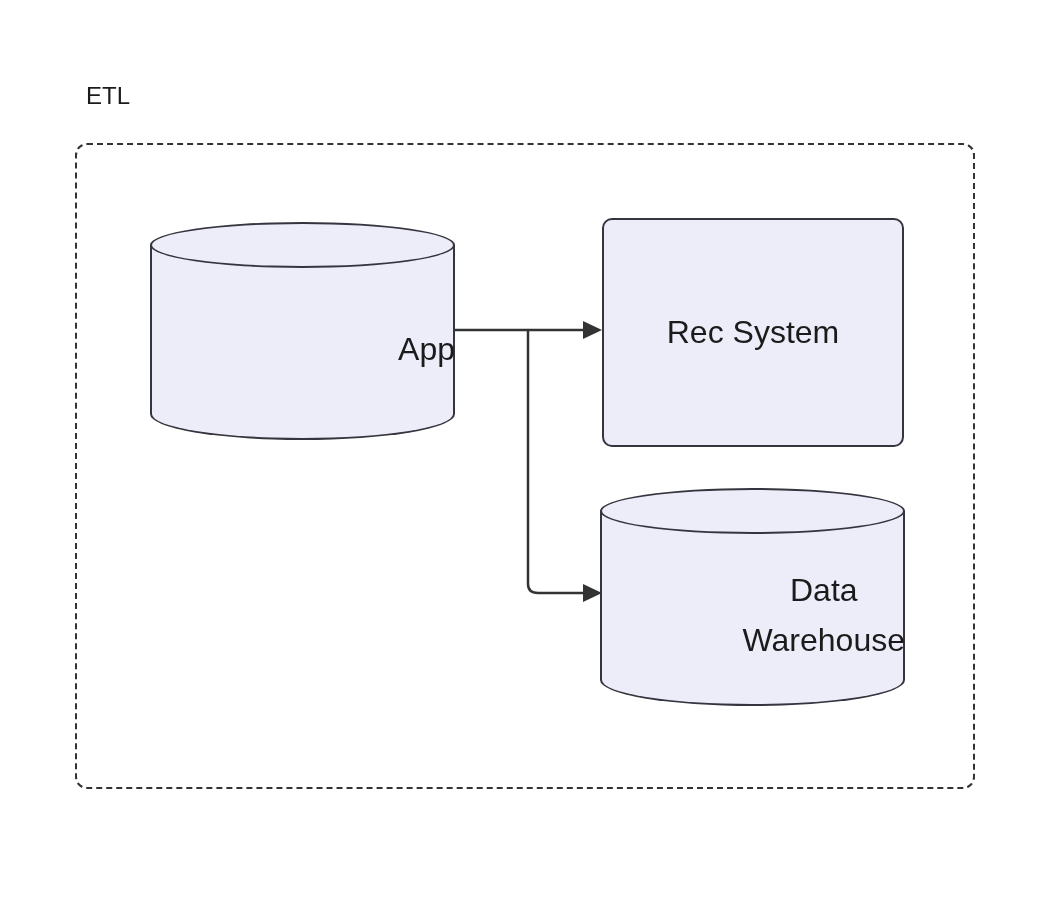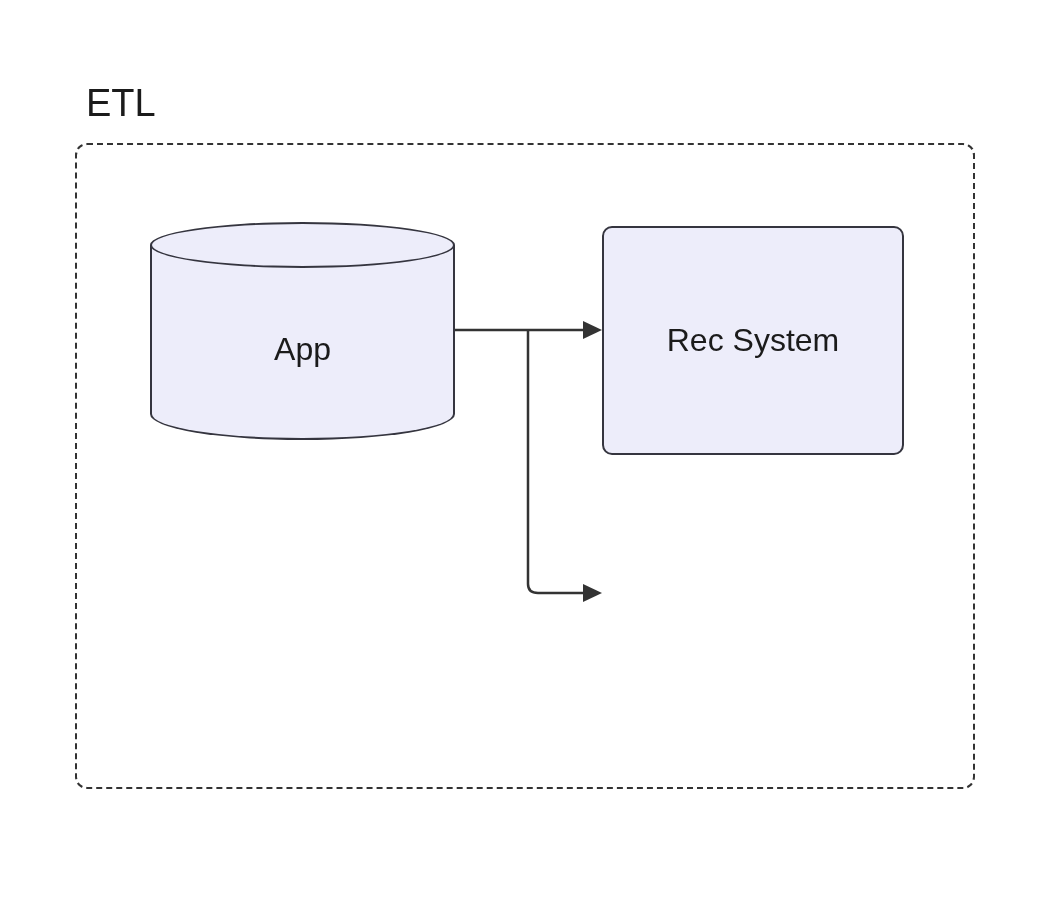--- a/index.html
+++ b/index.html
@@ -17,39 +17,39 @@
   }
   .canvas {
     position: absolute;
     inset: 0;
   }
   
   .group-label {
     position: absolute;
     left: 86px;
     top: 82px;
-    font-size: 38px;
+    font-size: 24px;
     font-weight: 400;
     color: #1b1b1b;
   }
   .group-box {
     position: absolute;
     left: 75px;
     top: 143px;
     width: 896px;
     height: 642px;
     border: 2.5px dashed #333333;
     border-radius: 12px;
     background: transparent;
   }
   
   .node-rect {
     position: absolute;
     left: 602px;
-    top: 226px;
+    top: 218px;
     width: 298px;
     height: 225px;
     background: #EDEDFA;
     border: 2.5px solid #35353f;
     border-radius: 10px;
     display: flex;
     align-items: center;
     justify-content: center;
   }
   
@@ -92,21 +92,21 @@
     box-sizing: border-box;
   }
   .cyl .cyl-label {
     position: absolute;
     left: 0;
     right: 0;
     top: 46px;
     bottom: 8px;
     display: flex;
     flex-direction: column;
-    align-items: center;
+    align-items: flex-end;
     justify-content: center;
     text-align: center;
   }
   .node-label {
     font-size: 32px;
     line-height: 1.55;
     color: #1b1b1b;
     text-align: center;
   }
   .node-label span {
@@ -148,14 +148,24 @@
       </div>
     </div>
   </div>
 
   <div class="node-rect">
     <div class="node-label">
       <span>Rec System</span>
     </div>
   </div>
 
+  <div class="cyl cyl-dw">
+    <div class="cyl-body"></div>
+    <div class="cyl-top"></div>
+    <div class="cyl-label">
+      <div class="node-label">
+        <span>Data</span>
+        <span>Warehouse</span>
+      </div>
+    </div>
+  </div>
 
 </div>
 
 </body></html>

